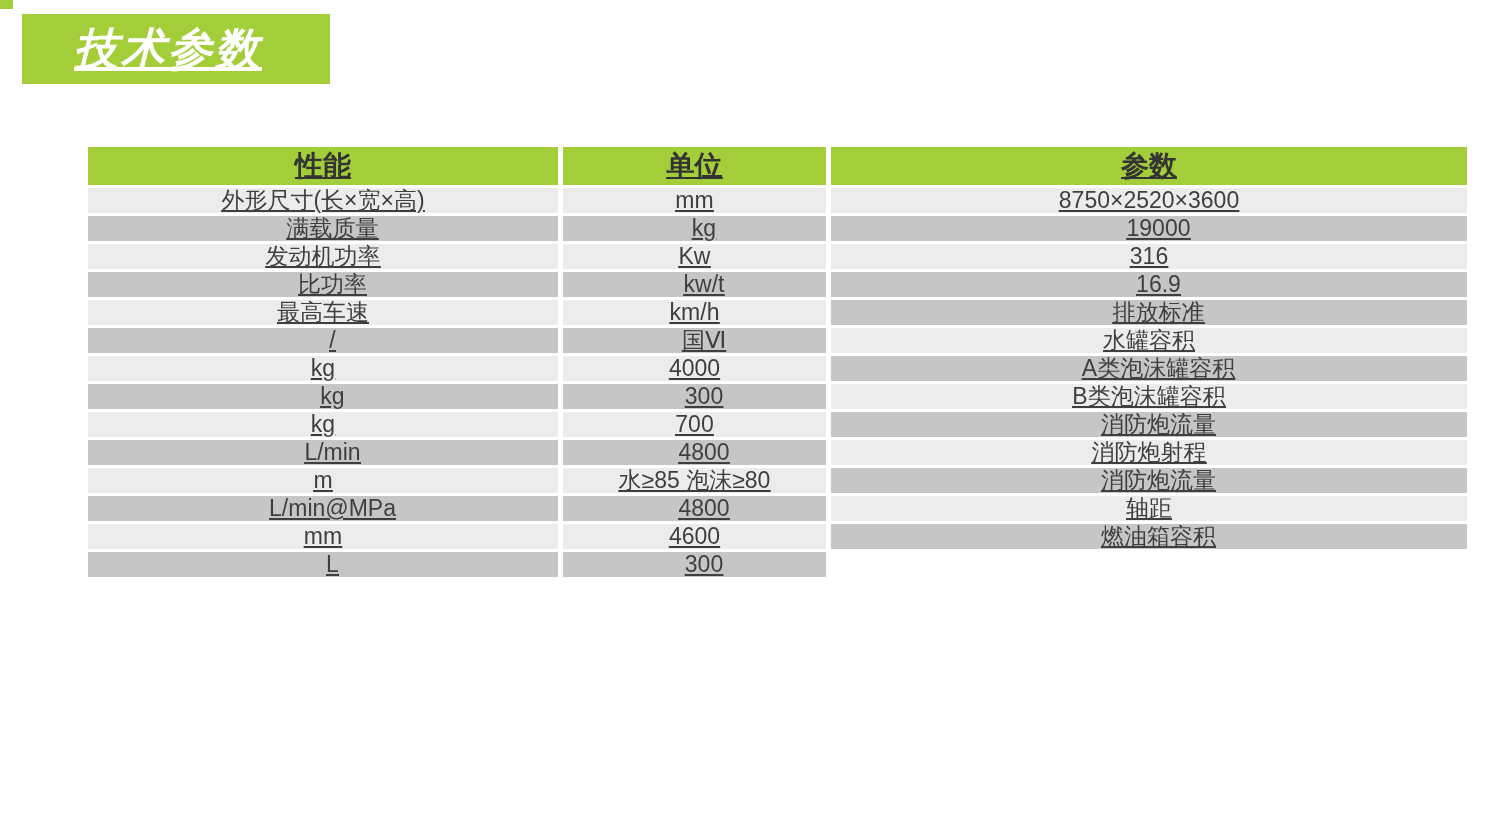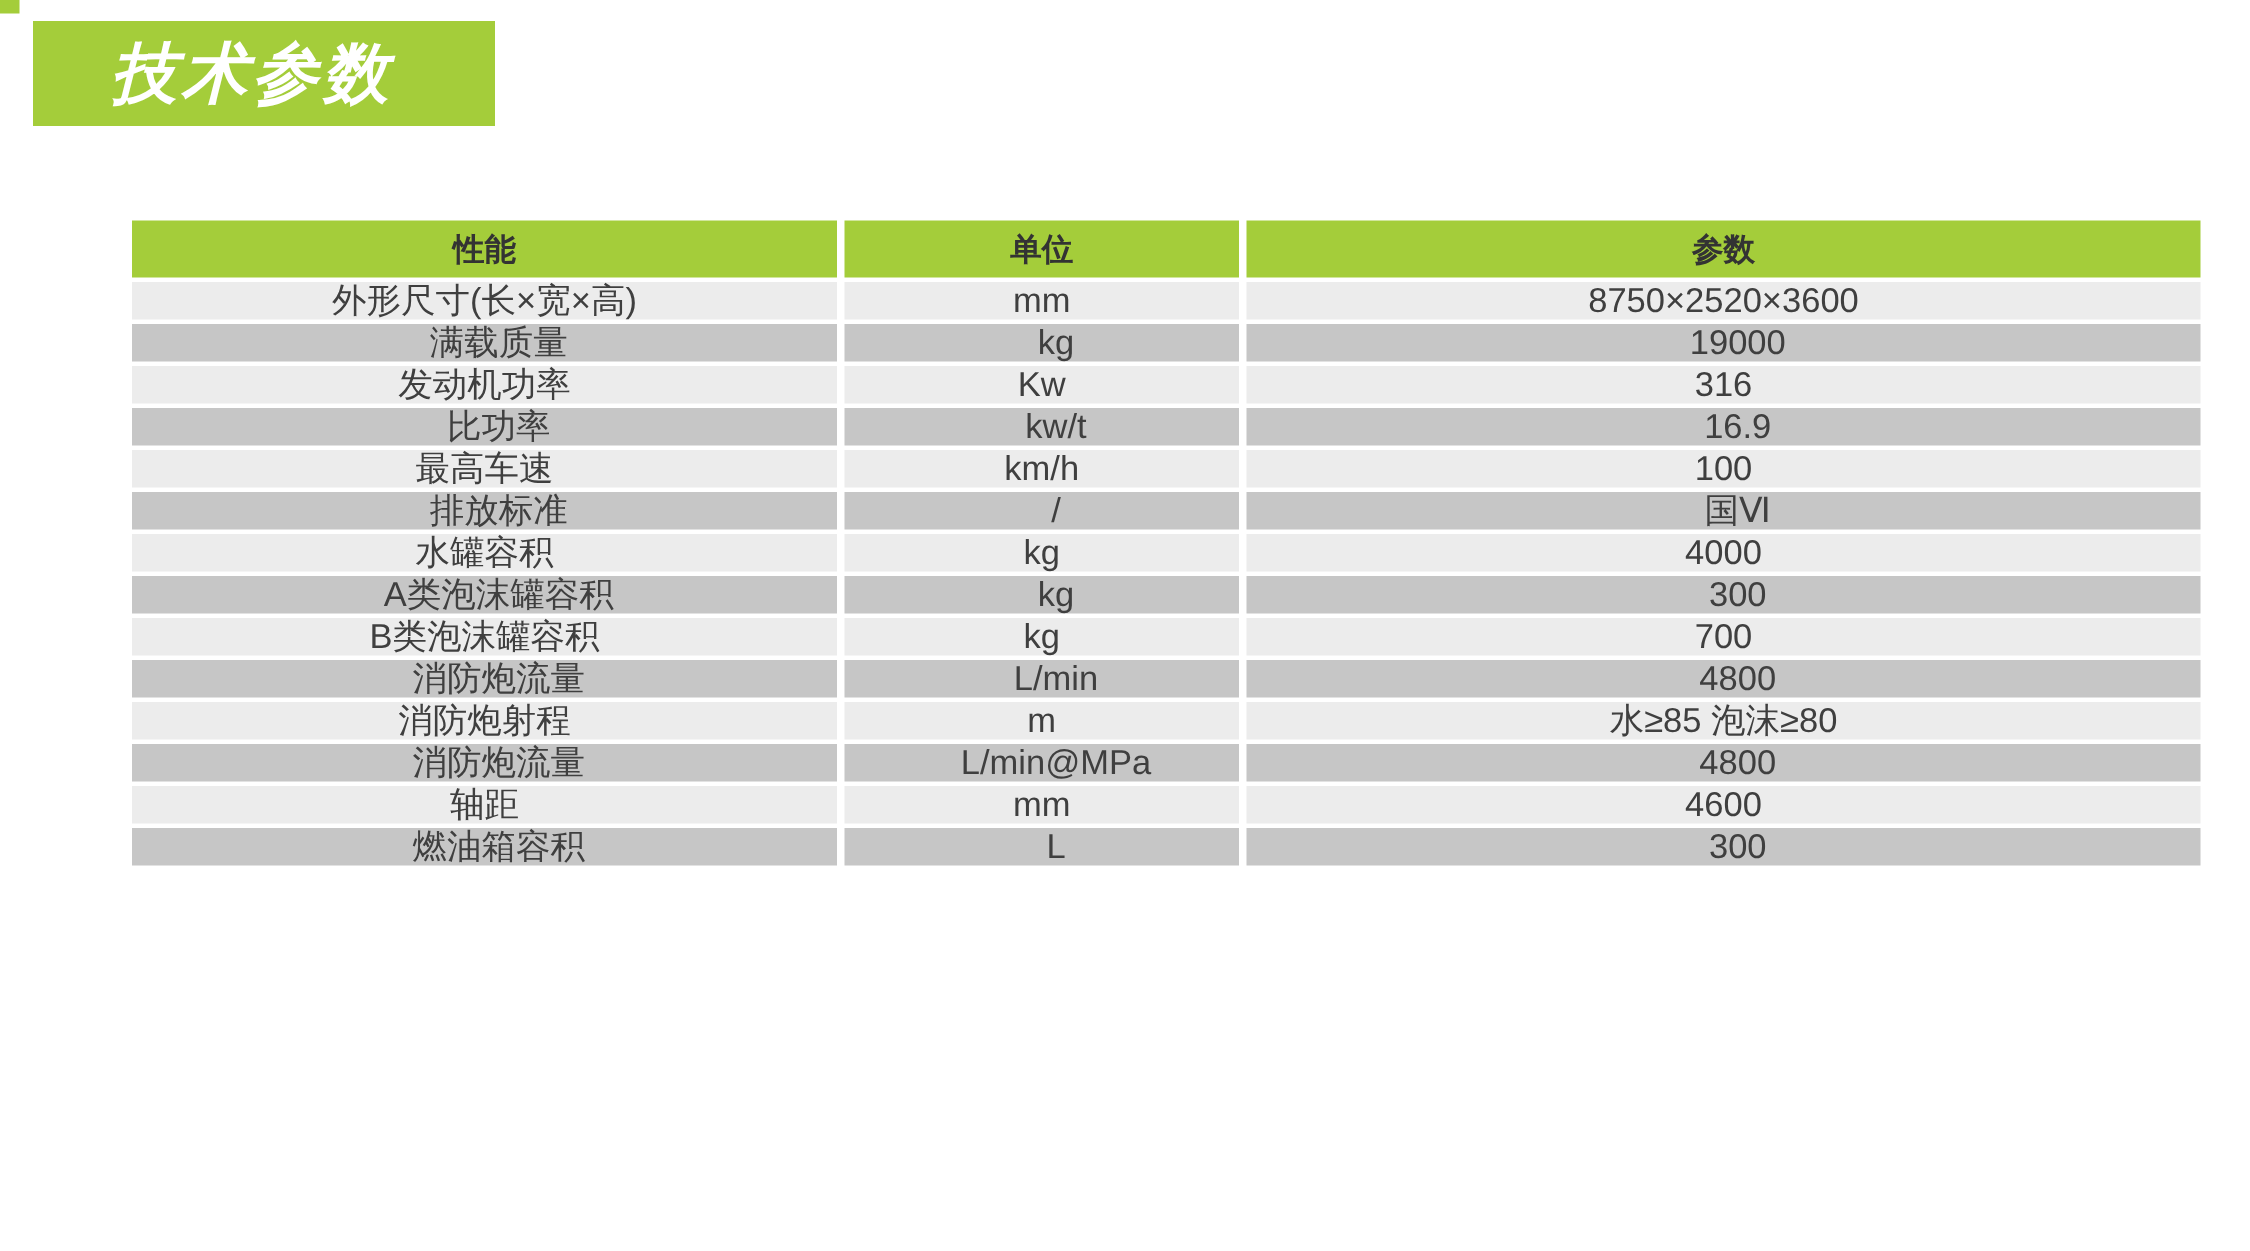--- a/index.html
+++ b/index.html
@@ -2,21 +2,21 @@
 <html style="--accent-green: #a4cd3a; --row-light: #ececec; --row-dark: #c6c6c6; --header-text: #333333; --body-text: #3f3f3f;"><head>
 <meta charset="utf-8">
 <style>
   :root {
     --accent-green: #a4cd3a;
     --row-light: #ececec;
     --row-dark: #c6c6c6;
     --header-text: #333333;
     --body-text: #3f3f3f;
   }
-  * { box-sizing: border-box; margin: 0; padding: 0; }
+  * { box-sizing: border-box; margin: 0; padding: 0; text-decoration: underline; }
   html, body {
     width: 1500px; height: 834px;
     background: #ffffff;
     font-family: "Liberation Sans", "DejaVu Sans", sans-serif;
     overflow: hidden; position: relative;
   }
   .corner-accent {
     position: absolute; left: 0; top: 0;
     width: 13px; height: 9px;
     background: var(--accent-green);
@@ -48,21 +48,21 @@
     display: flex; align-items: center; justify-content: center;
     height: 25px;
     font-size: 23px;
     color: var(--body-text);
     white-space: nowrap;
   }
   .header-cell {
     height: 38px;
     background: var(--accent-green);
     font-weight: bold;
-    font-size: 21px;
+    font-size: 28px;
     color: var(--header-text);
   }
   .light { background: var(--row-light); }
   .dark  { background: var(--row-dark); padding-left: 19px; }
 </style>
 </head>
 <body>
 
 <div class="corner-accent"></div>
 
@@ -82,21 +82,20 @@
     <div class="cell dark">kg</div>
     <div class="cell dark">19000</div>
     <div class="cell light">发动机功率</div>
     <div class="cell light">Kw</div>
     <div class="cell light">316</div>
     <div class="cell dark">比功率</div>
     <div class="cell dark">kw/t</div>
     <div class="cell dark">16.9</div>
     <div class="cell light">最高车速</div>
     <div class="cell light">km/h</div>
-    <div class="cell light">100</div>
     <div class="cell dark">排放标准</div>
     <div class="cell dark">/</div>
     <div class="cell dark">国Ⅵ</div>
     <div class="cell light">水罐容积</div>
     <div class="cell light">kg</div>
     <div class="cell light">4000</div>
     <div class="cell dark">A类泡沫罐容积</div>
     <div class="cell dark">kg</div>
     <div class="cell dark">300</div>
     <div class="cell light">B类泡沫罐容积</div>

